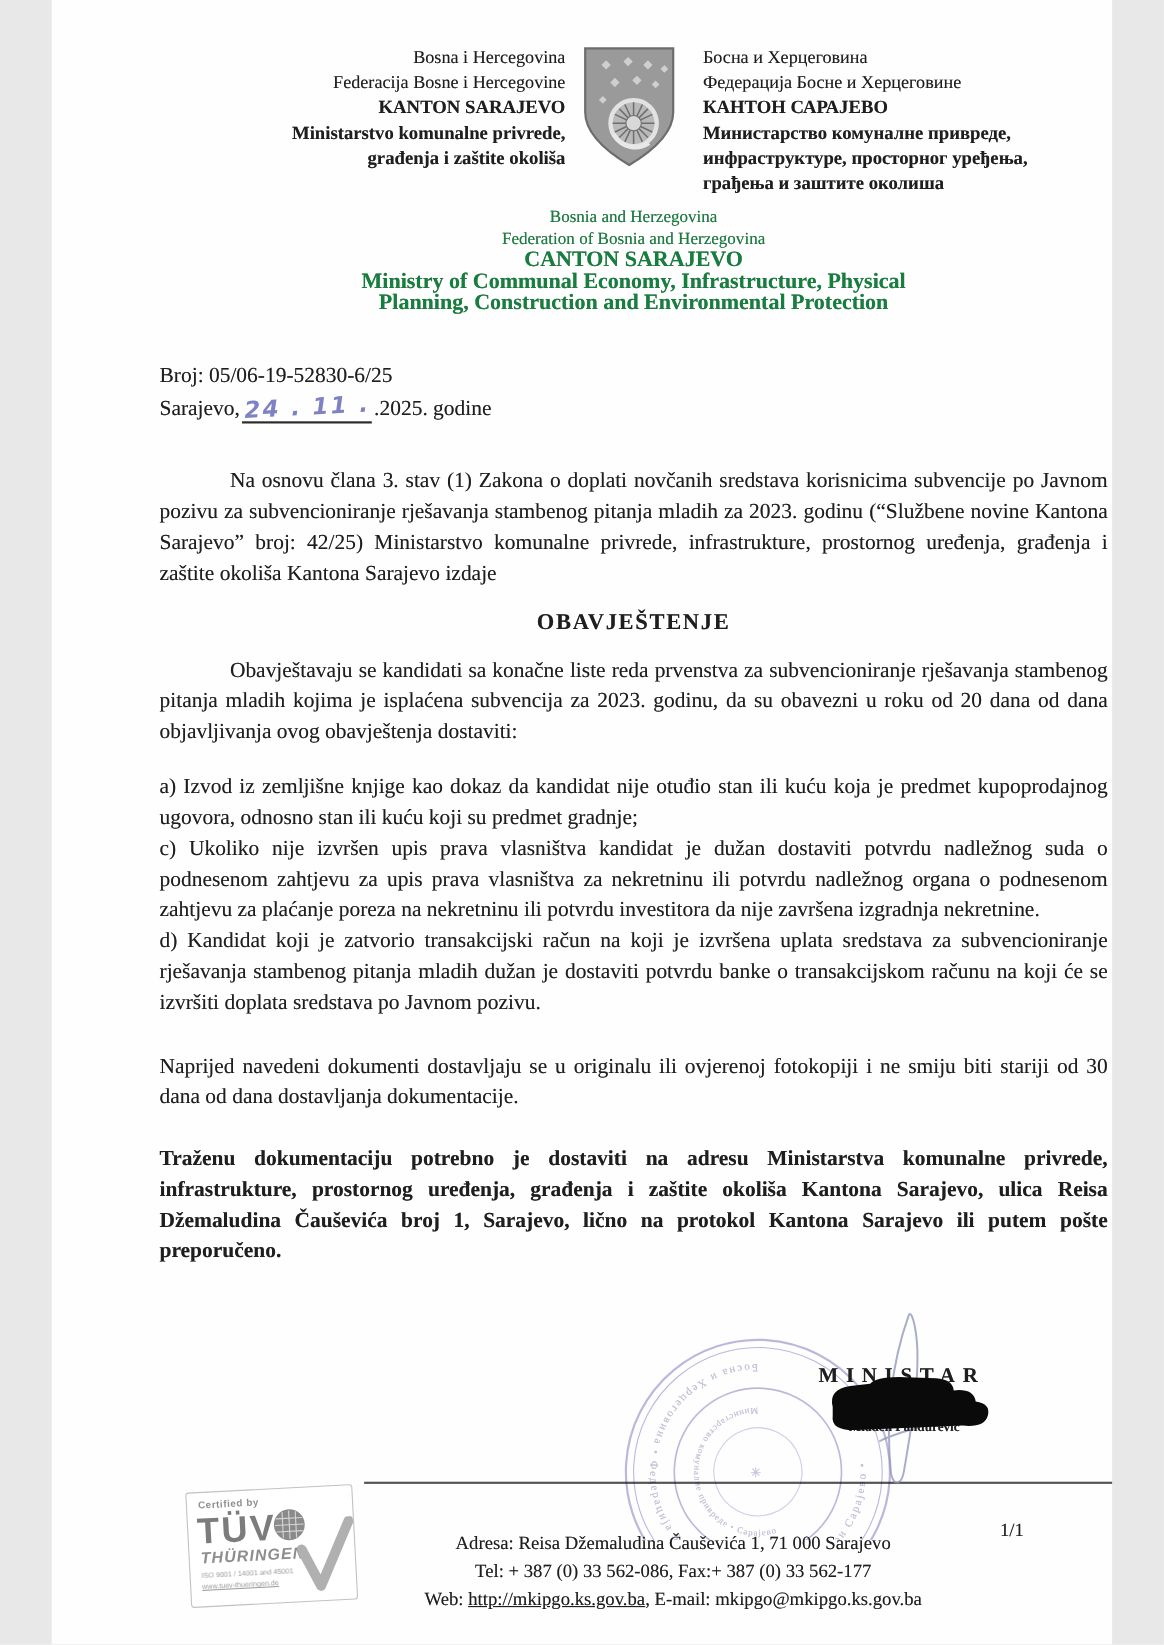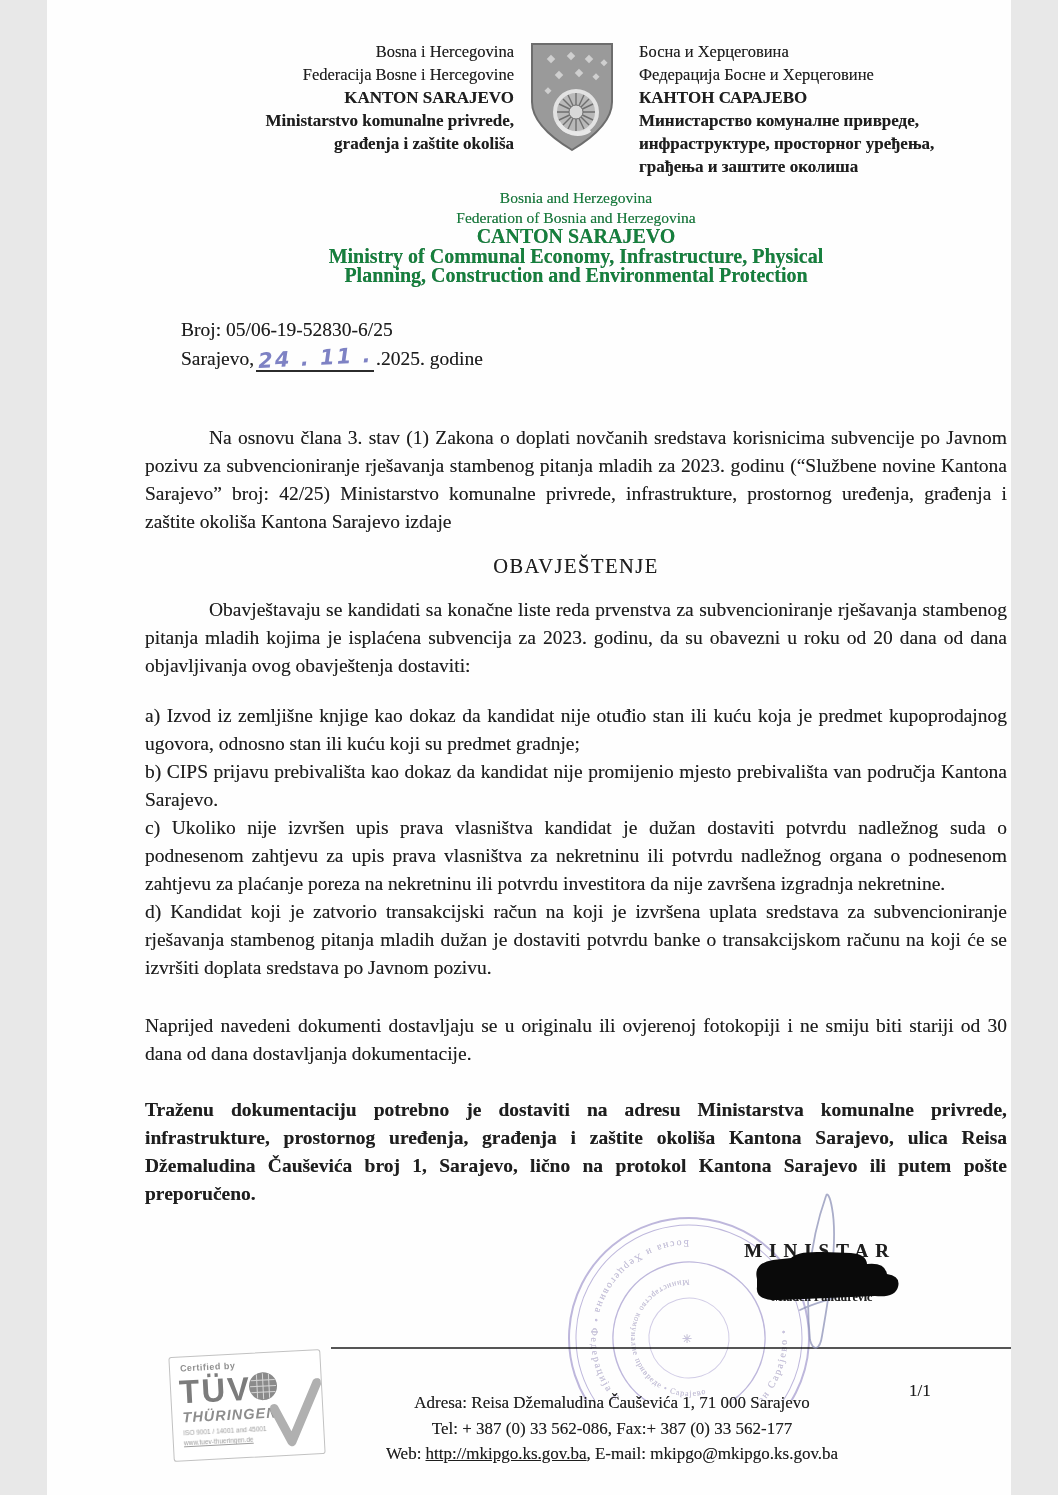--- a/index.html
+++ b/index.html
@@ -15,32 +15,32 @@
   }
   
   .hdr-left{position:absolute;top:40px;left:130px;width:337px;text-align:right;font-size:16.5px;line-height:23px;}
   .hdr-right{position:absolute;top:40px;left:592px;width:420px;text-align:left;font-size:16.5px;line-height:23px;}
   .hdr-line{display:block;}
   .hdr-line.b{font-weight:bold;font-size:17px;}
   .arms{position:absolute;top:40px;left:481px;width:88px;height:114px;}
   .hdr-eng{position:absolute;top:188px;left:229px;width:600px;text-align:center;font-size:15.5px;line-height:19.5px;color:#15803d;}
   .hdr-eng .hdr-line.b{font-size:20px;}
   
-  .ref{position:absolute;left:98px;top:317px;font-size:19.5px;line-height:26px;margin-left:36px;}
+  .ref{position:absolute;left:98px;top:329px;font-size:19.5px;line-height:26px;}
   .dateline{display:inline-block;border-bottom:2px solid #2b2b2b;min-width:118px;text-align:center;margin:0 2px;vertical-align:bottom;}
   .handwrite{
     display:inline-block;font-family:"DejaVu Sans",sans-serif;font-style:italic;
     font-size:21px;color:#7e82c4;transform:rotate(-3deg) translateY(2px);
     letter-spacing:2px;text-shadow:none;font-weight:bold;
   }
   
   .doc-body{position:absolute;left:98px;top:424px;width:862px;font-size:19.5px;line-height:28px;text-align:justify;z-index:1;}
   .doc-body p{margin:0;}
   .ind{text-indent:64px;}
-  .doc-title{margin-top:16px !important;text-align:center;font-weight:normal;font-size:20.5px;letter-spacing:1.5px;}
+  .doc-title{margin-top:16px !important;text-align:center;font-weight:bold;font-size:20.5px;letter-spacing:1.5px;}
   .mt16{margin-top:16px !important;}
   .mt22{margin-top:22px !important;}
   .mt30{margin-top:30px !important;}
   .mt28{margin-top:28px !important;}
   .bold{font-weight:bold;}
   
   .minister-title{position:absolute;left:688px;top:1240px;width:170px;text-align:center;font-weight:bold;font-size:19px;letter-spacing:7px;z-index:3;}
   .minister-name{position:absolute;left:655px;top:1290px;width:240px;text-align:center;font-weight:bold;font-size:12px;z-index:3;}
   .redaction{position:absolute;left:688px;top:1249px;width:172px;height:58px;z-index:4;}
   .signature{position:absolute;left:733px;top:1190px;width:90px;height:168px;z-index:2;opacity:.75;}
@@ -129,21 +129,20 @@
     <div>
       <span>Sarajevo,</span><span class="dateline"><span class="handwrite">24 . 11 .</span></span><span>.2025. godine</span>
     </div>
   </div>
 
   <div class="doc-body">
     <p class="ind">Na osnovu člana 3. stav (1) Zakona o doplati novčanih sredstava korisnicima subvencije po Javnom pozivu za subvencioniranje rješavanja stambenog pitanja mladih za 2023. godinu (“Službene novine Kantona Sarajevo” broj: 42/25) Ministarstvo komunalne privrede, infrastrukture, prostornog uređenja, građenja i zaštite okoliša Kantona Sarajevo izdaje</p>
     <p class="doc-title">OBAVJEŠTENJE</p>
     <p class="ind mt16">Obavještavaju se kandidati sa konačne liste reda prvenstva za subvencioniranje rješavanja stambenog pitanja mladih kojima je isplaćena subvencija za 2023. godinu, da su obavezni u roku od 20 dana od dana objavljivanja ovog obavještenja dostaviti:</p>
     <p class="mt22">a) Izvod iz zemljišne knjige kao dokaz da kandidat nije otuđio stan ili kuću koja je predmet kupoprodajnog ugovora, odnosno stan ili kuću koji su predmet gradnje;</p>
-    <p>b) CIPS prijavu prebivališta kao dokaz da kandidat nije promijenio mjesto prebivališta van područja Kantona Sarajevo.</p>
     <p>c) Ukoliko nije izvršen upis prava vlasništva kandidat je dužan dostaviti potvrdu nadležnog suda o podnesenom zahtjevu za upis prava vlasništva za nekretninu ili potvrdu nadležnog organa o podnesenom zahtjevu za plaćanje poreza na nekretninu ili potvrdu investitora da nije završena izgradnja nekretnine.</p>
     <p>d) Kandidat koji je zatvorio transakcijski račun na koji je izvršena uplata sredstava za subvencioniranje rješavanja stambenog pitanja mladih dužan je dostaviti potvrdu banke o transakcijskom računu na koji će se izvršiti doplata sredstava po Javnom pozivu.</p>
     <p class="mt30">Naprijed navedeni dokumenti dostavljaju se u originalu ili ovjerenoj fotokopiji i ne smiju biti stariji od 30 dana od dana dostavljanja dokumentacije.</p>
     <p class="mt28 bold">Traženu dokumentaciju potrebno je dostaviti na adresu Ministarstva komunalne privrede, infrastrukture, prostornog uređenja, građenja i zaštite okoliša Kantona Sarajevo, ulica Reisa Džemaludina Čauševića broj 1, Sarajevo, lično na protokol Kantona Sarajevo ili putem pošte preporučeno.</p>
   </div>
 
   <svg class="stamp" viewBox="0 0 300 212">
     <g transform="rotate(-18 150 150)" stroke="#9489c6" fill="none">
       <circle cx="150" cy="150" r="120" stroke-width="2"></circle>
       <circle cx="150" cy="150" r="113" stroke-width="1"></circle>

